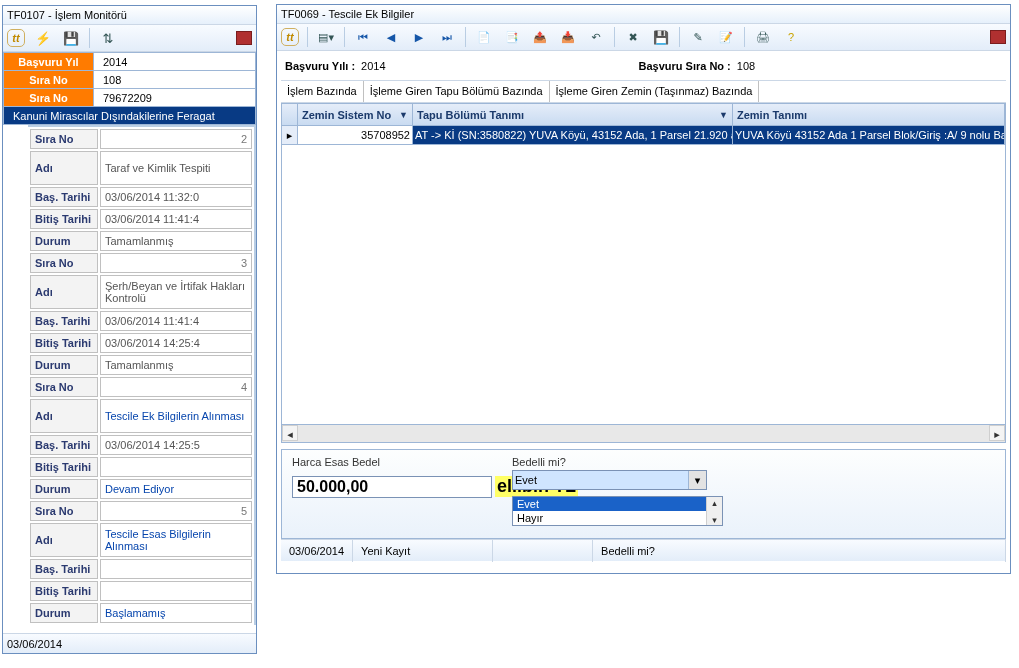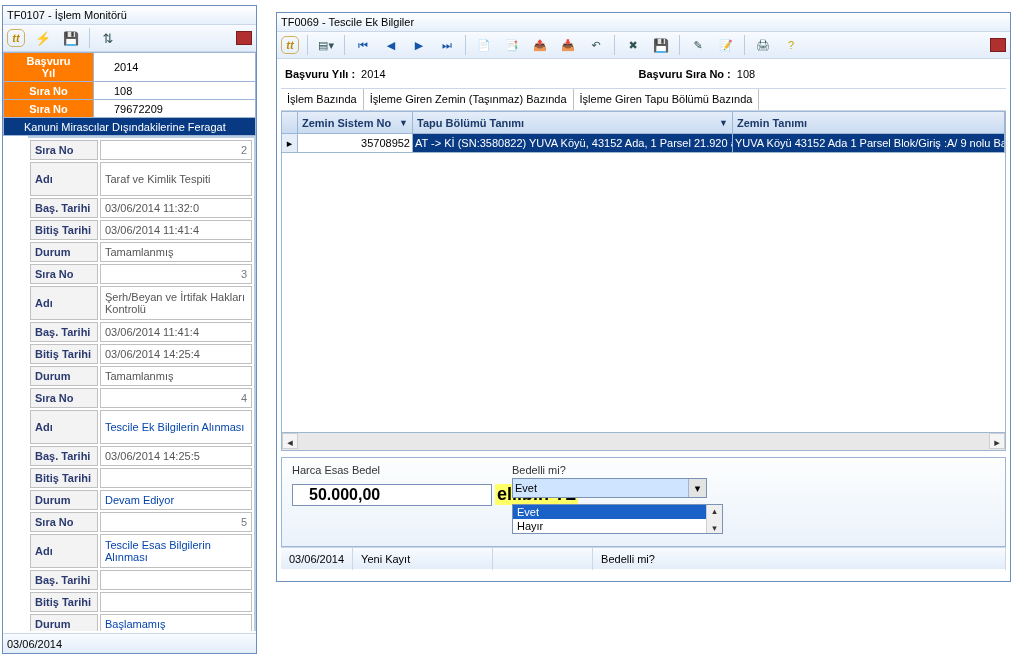--- a/index.html
+++ b/index.html
@@ -10,21 +10,21 @@
   .win-title { height: 18px; line-height: 18px; padding: 0 4px;
                background: linear-gradient(#fff,#e6f0fb); color: #000; }
   .toolbar { height: 28px; border-top: 1px solid #cbd7e6; border-bottom: 1px solid #cbd7e6;
              display: flex; align-items: center; padding: 0 4px; gap: 8px;
              background: linear-gradient(#f8fbff,#e3edf9); }
   .icon-btn { width: 20px; height: 20px; display: inline-flex; align-items: center; justify-content: center;
               cursor: pointer; color: #355; }
   .sep { width: 1px; height: 20px; background: #b9cde3; }
   .left-body { position: absolute; top: 46px; left: 0; right: 0; bottom: 22px; overflow: hidden; }
   .info-table { width: 100%; border-collapse: collapse; }
-  .info-table td { border: 1px solid #9db6d6; padding: 2px 20px; height: 18px; }
+  .info-table td { border: 1px solid #9db6d6; padding: 2px 9px; height: 18px; }
   .hdr-orange { background: #ff7b00; color: #fff; font-weight: bold; text-align: center; width: 90px; }
   .band-blue { background: #083a84; color: #fff; font-weight: normal; padding: 6px 4px; }
   .steps { border-top: 2px solid #b9cde3; margin-left: 25px; border-right: 2px solid #b9cde3; }
   .steps td { border: 1px solid #c0c0c0; padding: 2px 4px; height: 20px; }
   .steps .lbl { background: #f3f3f3; color: #2b3a70; font-weight: bold; width: 68px; }
   .steps .val { color: #555; margin-left: 8px; }
   .steps .num { text-align: right; color: #777; }
   .steps .blue-link { color: #0645ad; }
   .status-bar { position: absolute; left: 0; right: 0; bottom: 0; height: 20px;
                 border-top: 1px solid #cbd7e6; padding: 0 4px; line-height: 20px;
@@ -50,21 +50,21 @@
   .hscroll { height: 18px; border: 1px solid #9db6d6; border-top: none;
              background: #e8e8e8; position: relative; }
   .hscroll .lar, .hscroll .rar { position: absolute; top: 0; width: 16px; height: 16px;
                                  text-align: center; line-height: 16px; color: #333; background: #f4f4f4;
                                  border: 1px solid #cfcfcf; cursor: pointer; }
   .hscroll .lar { left: 0; }
   .hscroll .rar { right: 0; }
   .form-area { margin-top: 6px; border: 1px solid #9db6d6; padding: 10px; height: 90px;
                background: linear-gradient(#fdfefe,#eaf2fb); position: relative; }
   .form-area label { color: #333; display: block; margin-bottom: 2px; }
-  .txt { border: 1px solid #7a92b5; height: 22px; padding: 0 16px; font-size: 16px; font-weight: bold; }
+  .txt { border: 1px solid #7a92b5; height: 22px; padding: 0 4px; font-size: 16px; font-weight: bold; }
   .combo { border: 1px solid #7a92b5; height: 20px; width: 195px; position: relative;
            background: #cfe5ff; padding: 0 2px; line-height: 18px; }
   .combo .arrow { position: absolute; right: 0; top: 0; width: 18px; height: 18px;
                   background: #e3e3e3; border-left: 1px solid #9db6d6; text-align: center; }
   .combo-list { border: 1px solid #7a92b5; position: absolute; background: #fff; }
   .combo-list div { padding: 1px 4px; }
   .combo-list .hi { background: #1a62c8; color: #fff; }
   .combo-list .scroll { position: absolute; right: 0; top: 0; bottom: 0; width: 16px;
                         background: #efefef; border-left: 1px solid #cfcfcf; }
   .combo-list .scroll span { display: block; text-align: center; font-size: 9px; color: #333; }
@@ -205,21 +205,21 @@
             <td class="lbl">Durum</td>
             <td class="blue-link">Başlamamış</td>
           </tr>
         </tbody>
       </table>
   </div>
 
   <div class="status-bar">03/06/2014</div>
 </div>
 
-<div class="win" style="left:276px; top:12px; width:735px; height:570px;">
+<div class="win" style="left:276px; top:4px; width:735px; height:570px;">
   <div class="win-title">TF0069 - Tescile Ek Bilgiler</div>
 
   <div class="toolbar">
     <span class="icon-btn logo">tt</span>
     <span class="sep"></span>
     <span class="icon-btn">▤▾</span>
     <span class="sep"></span>
     <span class="icon-btn" style="color:#1556a8">⏮</span>
     <span class="icon-btn" style="color:#1556a8">◀</span>
     <span class="icon-btn" style="color:#1556a8">▶</span>
@@ -248,22 +248,22 @@
       <b>Başvuru Yılı :</b>
       <span>2014</span>
       <span style="flex:1"></span>
       <b>Başvuru Sıra No :</b>
       <span>108</span>
       <span style="flex:1"></span>
     </div>
 
     <div class="tabs-row" id="tabs-row">
         <div class="tab">İşlem Bazında</div>
+        <div class="tab">İşleme Giren Tapu Bölümü Bazında</div>
         <div class="tab">İşleme Giren Zemin (Taşınmaz) Bazında</div>
-        <div class="tab">İşleme Giren Tapu Bölümü Bazında</div>
       </div>
 
     <div class="grid-head">
       <div style="width:16px;border-right:1px solid #9db6d6;"></div>
       <div class="gh" style="width:115px">
         <span>Zemin Sistem No</span>
           <span class="drop">▼</span>
         </div>
       <div class="gh" style="width:320px">
         <span>Tapu Bölümü Tanımı</span>

